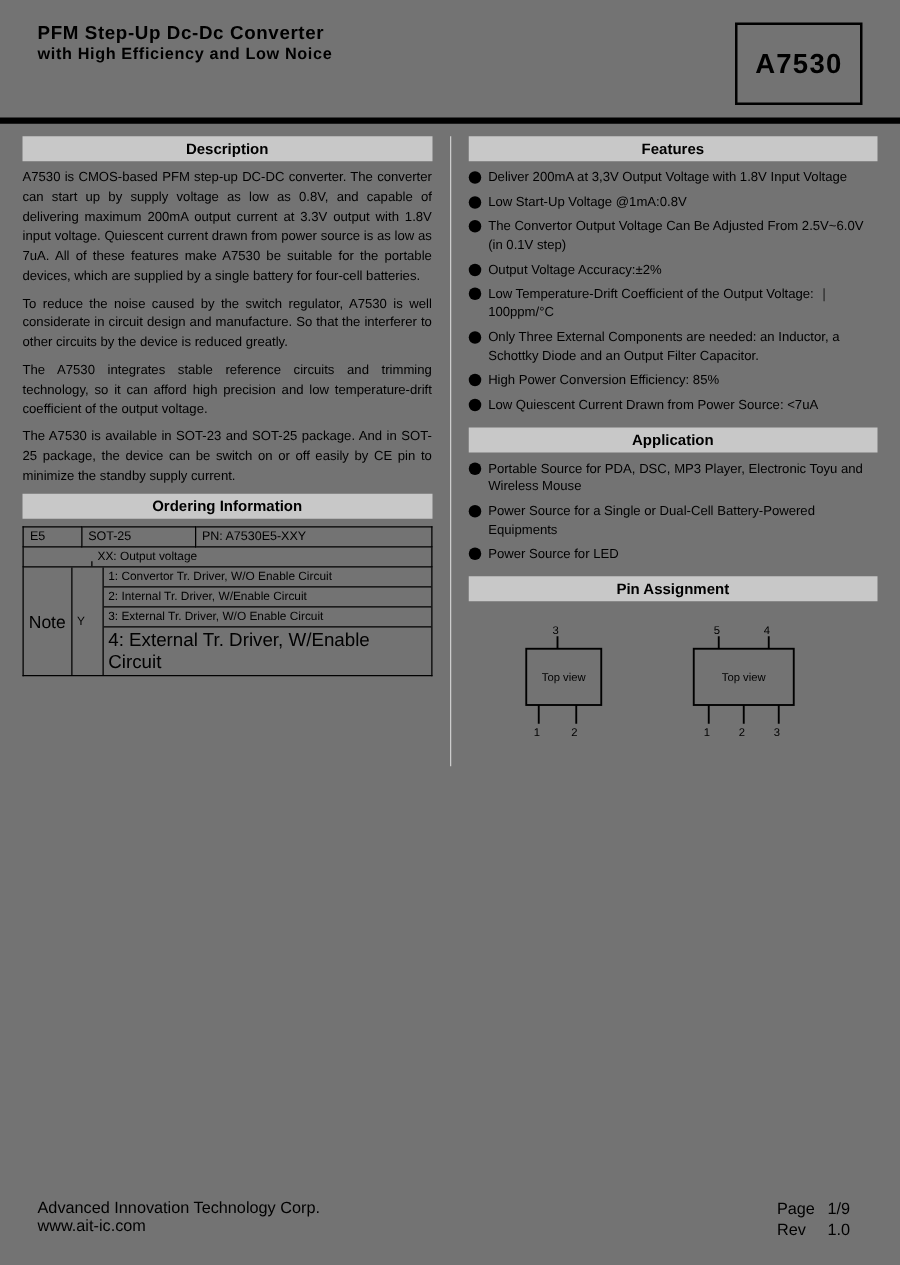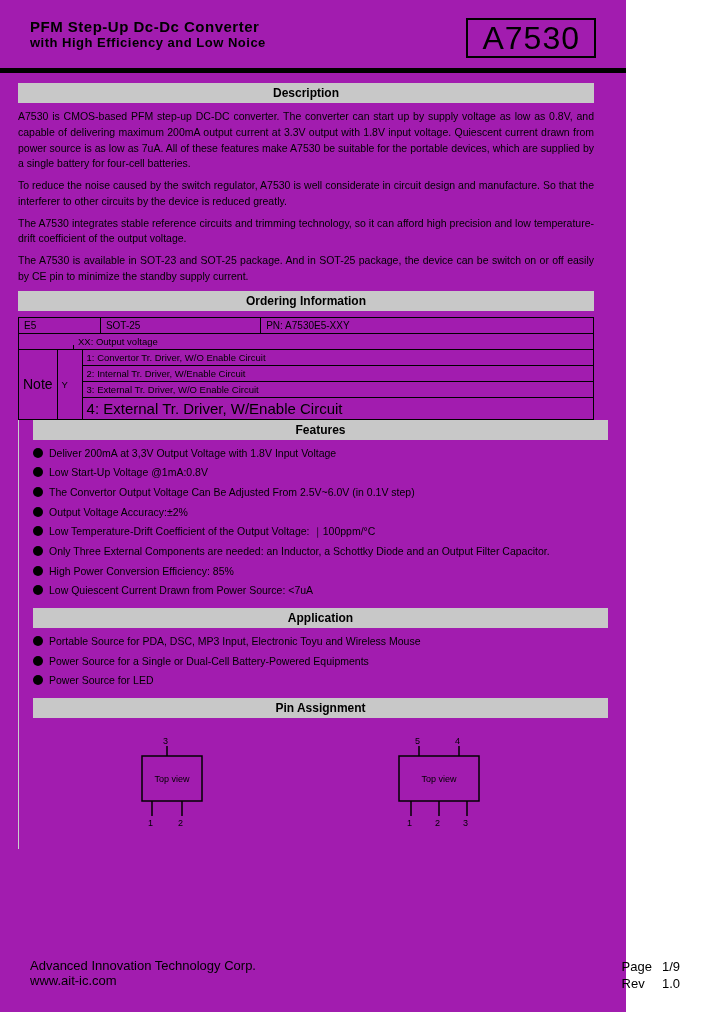--- a/index.html
+++ b/index.html
@@ -7,24 +7,24 @@
       width: 720px;
       min-height: 1012px;
       background: #fff;
       font-family: Arial, sans-serif;
       font-size: 11px;
       color: #000;
       position: relative;
     }
 
     .page {
-      width: 626px;
+      width: 720px;
       min-height: 1012px;
       padding: 0;
-      background: #a21caf;
+      background: #737373;
     }
 
     
     .header {
       padding: 18px 30px 10px 30px;
       display: flex;
       align-items: flex-start;
       justify-content: space-between;
     }
     .header-title {
@@ -35,39 +35,38 @@
       font-weight: bold;
       letter-spacing: 0.5px;
     }
     .header-title .sub-title {
       font-size: 13px;
       font-weight: bold;
       letter-spacing: 0.5px;
     }
     .part-number-box {
       border: 2.5px solid #000;
-      padding: 2px 14px;
-      font-size: 32px;
-      font-weight: normal;
+      padding: 20px 14px;
+      font-size: 22px;
+      font-weight: bold;
       letter-spacing: 1px;
       line-height: 1;
     }
 
     .header-divider {
       height: 5px;
       background: #000;
       margin: 0 0 10px 0;
     }
 
     
     .two-col {
       display: flex;
       gap: 0;
       padding: 0 18px;
-      flex-direction: column;
     }
     .col-left {
       flex: 1;
       padding-right: 14px;
     }
     .col-right {
       flex: 1;
       padding-left: 14px;
       border-left: 1px solid #ccc;
     }
@@ -280,21 +279,21 @@
             <span class="bullet"></span>
             <span>Low Quiescent Current Drawn from Power Source: &lt;7uA</span>
           </li>
       </ul>
 
       <div class="application-section">
         <div class="section-header">Application</div>
         <ul class="app-list">
           <li>
               <span class="bullet"></span>
-              <span>Portable Source for PDA, DSC, MP3 Input, Electronic Toyu and Wireless Mouse</span>
+              <span>Portable Source for PDA, DSC, MP3 Player, Electronic Toyu and Wireless Mouse</span>
             </li>
           <li>
               <span class="bullet"></span>
               <span>Power Source for a Single or Dual-Cell Battery-Powered Equipments</span>
             </li>
           <li>
               <span class="bullet"></span>
               <span>Power Source for LED</span>
             </li>
         </ul>

